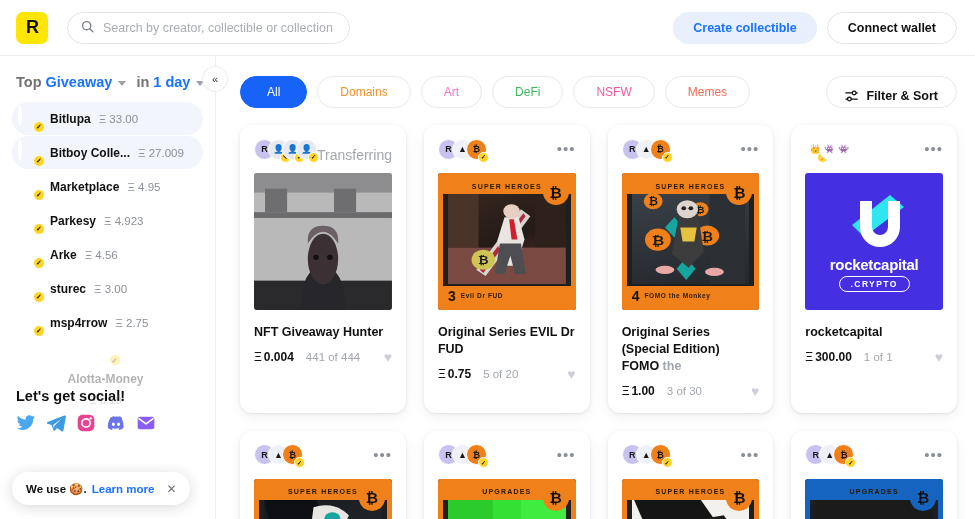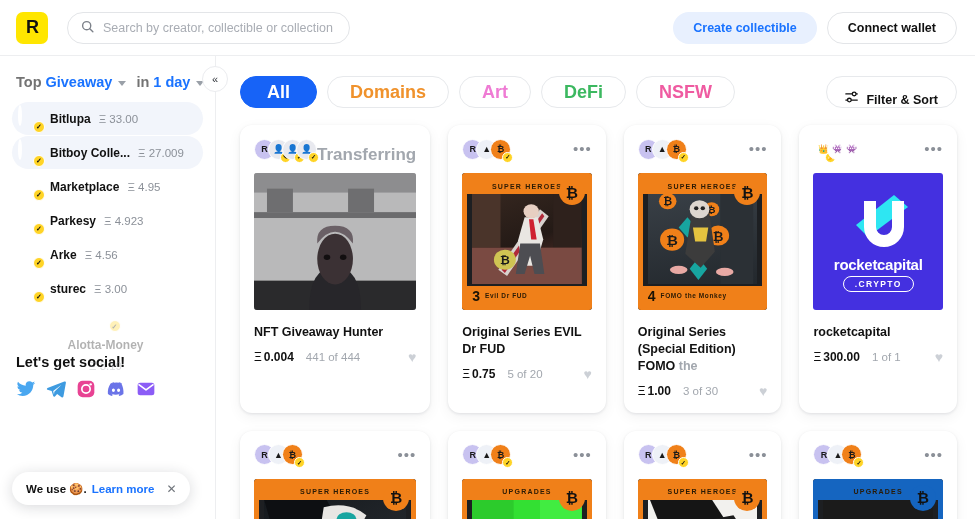--- a/index.html
+++ b/index.html
@@ -141,28 +141,28 @@
   .cookie-txt { font-size: 11.5px; font-weight: 700; color: #111; }
   .cookie-link { font-size: 11.5px; font-weight: 700; color: #1a73ff; cursor: pointer; }
   .cookie-x { font-size: 12px; color: #6e737a; margin-left: 7px; cursor: pointer; }
 
   
   .main { flex: 1; min-width: 0; padding: 0 18px 0 24px; overflow: hidden; position: relative; }
   .chips { display: flex; align-items: center; gap: 10px; padding: 20px 0 0 0; }
   .chip {
     height: 32px; border-radius: 17px; border: 1px solid #e7e9ec; background: #fff;
     display: flex; align-items: center; justify-content: center;
-    padding: 0 22px; font-size: 18px; font-weight: 700; cursor: pointer; white-space: nowrap;
+    padding: 0 22px; font-size: 12px; font-weight: 400; cursor: pointer; white-space: nowrap;
   }
   .chip.active { background: #1763f7; border-color: #1763f7; color: #fff; padding: 0 26px; }
   .filter-sort {
     margin-left: auto;
     height: 32px; border-radius: 17px; border: 1px solid #e7e9ec; background: #fff;
-    display: flex; align-items: flex-end; gap: 7px;
-    padding: 0 18px; font-size: 12.5px; font-weight: 800; color: #111; cursor: pointer; white-space: nowrap;
+    display: flex; align-items: flex-start; gap: 7px;
+    padding: 12px 18px; font-size: 12.5px; font-weight: 800; color: #111; cursor: pointer; white-space: nowrap;
   }
 
   .grid {
     display: grid; grid-template-columns: repeat(4, 1fr); gap: 18px;
     margin-top: 17px;
   }
   .card {
     background: #fff; border-radius: 12px;
     box-shadow: 0 1px 3px rgba(20,25,35,.10), 0 4px 14px rgba(20,25,35,.055);
     padding: 13px 14px 14px 14px;
@@ -177,21 +177,21 @@
     width: 21px; height: 21px; border-radius: 50%;
     border: 1.5px solid #fff; background-size: cover; background-position: center;
   }
   .mini-badge {
     position: absolute; right: -2px; bottom: -3px;
     width: 11px; height: 11px; border-radius: 50%;
     background: #FFD426; border: 1.5px solid #fff;
     display: flex; align-items: center; justify-content: center;
     font-size: 6px; color: #111; font-weight: 900; line-height: 1;
   }
-  .card-status { margin-left: auto; font-size: 17px; color: #a2a7ae; font-weight: 700; margin-top: 11px; }
+  .card-status { margin-left: auto; font-size: 14px; color: #a2a7ae; font-weight: 400; margin-top: 11px; }
   .card-dots { margin-left: auto; color: #8b9098; font-size: 15px; letter-spacing: 1px; line-height: 8px; cursor: pointer; }
   .card-img {
     margin-top: 13px; width: 100%; height: 137px;
     border-radius: 3px; overflow: hidden; position: relative;
     display: flex; align-items: center; justify-content: center;
   }
   .card-title {
     margin-top: 14px; font-size: 12.5px; font-weight: 800; line-height: 1.35;
     color: #111; min-height: 17px;
   }
@@ -300,20 +300,25 @@
           </div>
           <div class="seller">
             <span class="av-wrap"><span class="av" style="background:radial-gradient(circle at 35% 30%, #8a3a34, #20242b)"></span><span class="av-badge">✓</span></span>
             <span class="seller-name">Arke</span>
             <span class="seller-amt">Ξ 4.56</span>
           </div>
           <div class="seller">
             <span class="av-wrap"><span class="av" style="background:radial-gradient(circle at 35% 30%, #2f9e5e, #121212)"></span><span class="av-badge">✓</span></span>
             <span class="seller-name">sturec</span>
             <span class="seller-amt">Ξ 3.00</span>
+          </div>
+          <div class="seller">
+            <span class="av-wrap"><span class="av" style="background:radial-gradient(circle at 35% 30%, #3d2a1c, #8c5a36)"></span><span class="av-badge">✓</span></span>
+            <span class="seller-name">msp4rrow</span>
+            <span class="seller-amt">Ξ 2.75</span>
           </div>
           <div class="seller faded">
             <span class="av-wrap"><span class="av" style="background:radial-gradient(circle at 35% 30%, #e8b9ad, #f3d6cf)"></span><span class="av-badge">✓</span></span>
             <span class="seller-name">Alotta-Money</span>
             <span class="seller-amt">Ξ 3.19</span>
           </div>
         </div>
 
       <div class="social-head">Let's get social!</div>
       <div class="socials">
@@ -354,20 +359,21 @@
       </div>
     </div>
 
     <div class="main">
       <div class="chips" id="chips">
           <div class="chip active">All</div>
           <div class="chip" style="color: rgb(240, 146, 44);">Domains</div>
           <div class="chip" style="color: rgb(239, 123, 212);">Art</div>
           <div class="chip" style="color: rgb(60, 184, 96);">DeFi</div>
           <div class="chip" style="color: rgb(239, 91, 161);">NSFW</div>
+          <div class="chip" style="color: rgb(239, 106, 82);">Memes</div>
         <div class="filter-sort">
           <span>
             <svg width="14" height="14" viewBox="0 0 16 16">
               <line x1="1" y1="4.5" x2="14" y2="4.5" stroke="#111" stroke-width="1.5" stroke-linecap="round"></line>
               <line x1="1" y1="11.5" x2="14" y2="11.5" stroke="#111" stroke-width="1.5" stroke-linecap="round"></line>
               <circle cx="10.5" cy="4.5" r="2.1" fill="#fff" stroke="#111" stroke-width="1.5"></circle>
               <circle cx="5" cy="11.5" r="2.1" fill="#fff" stroke="#111" stroke-width="1.5"></circle>
             </svg>
           </span>
           <span>Filter &amp; Sort</span>

